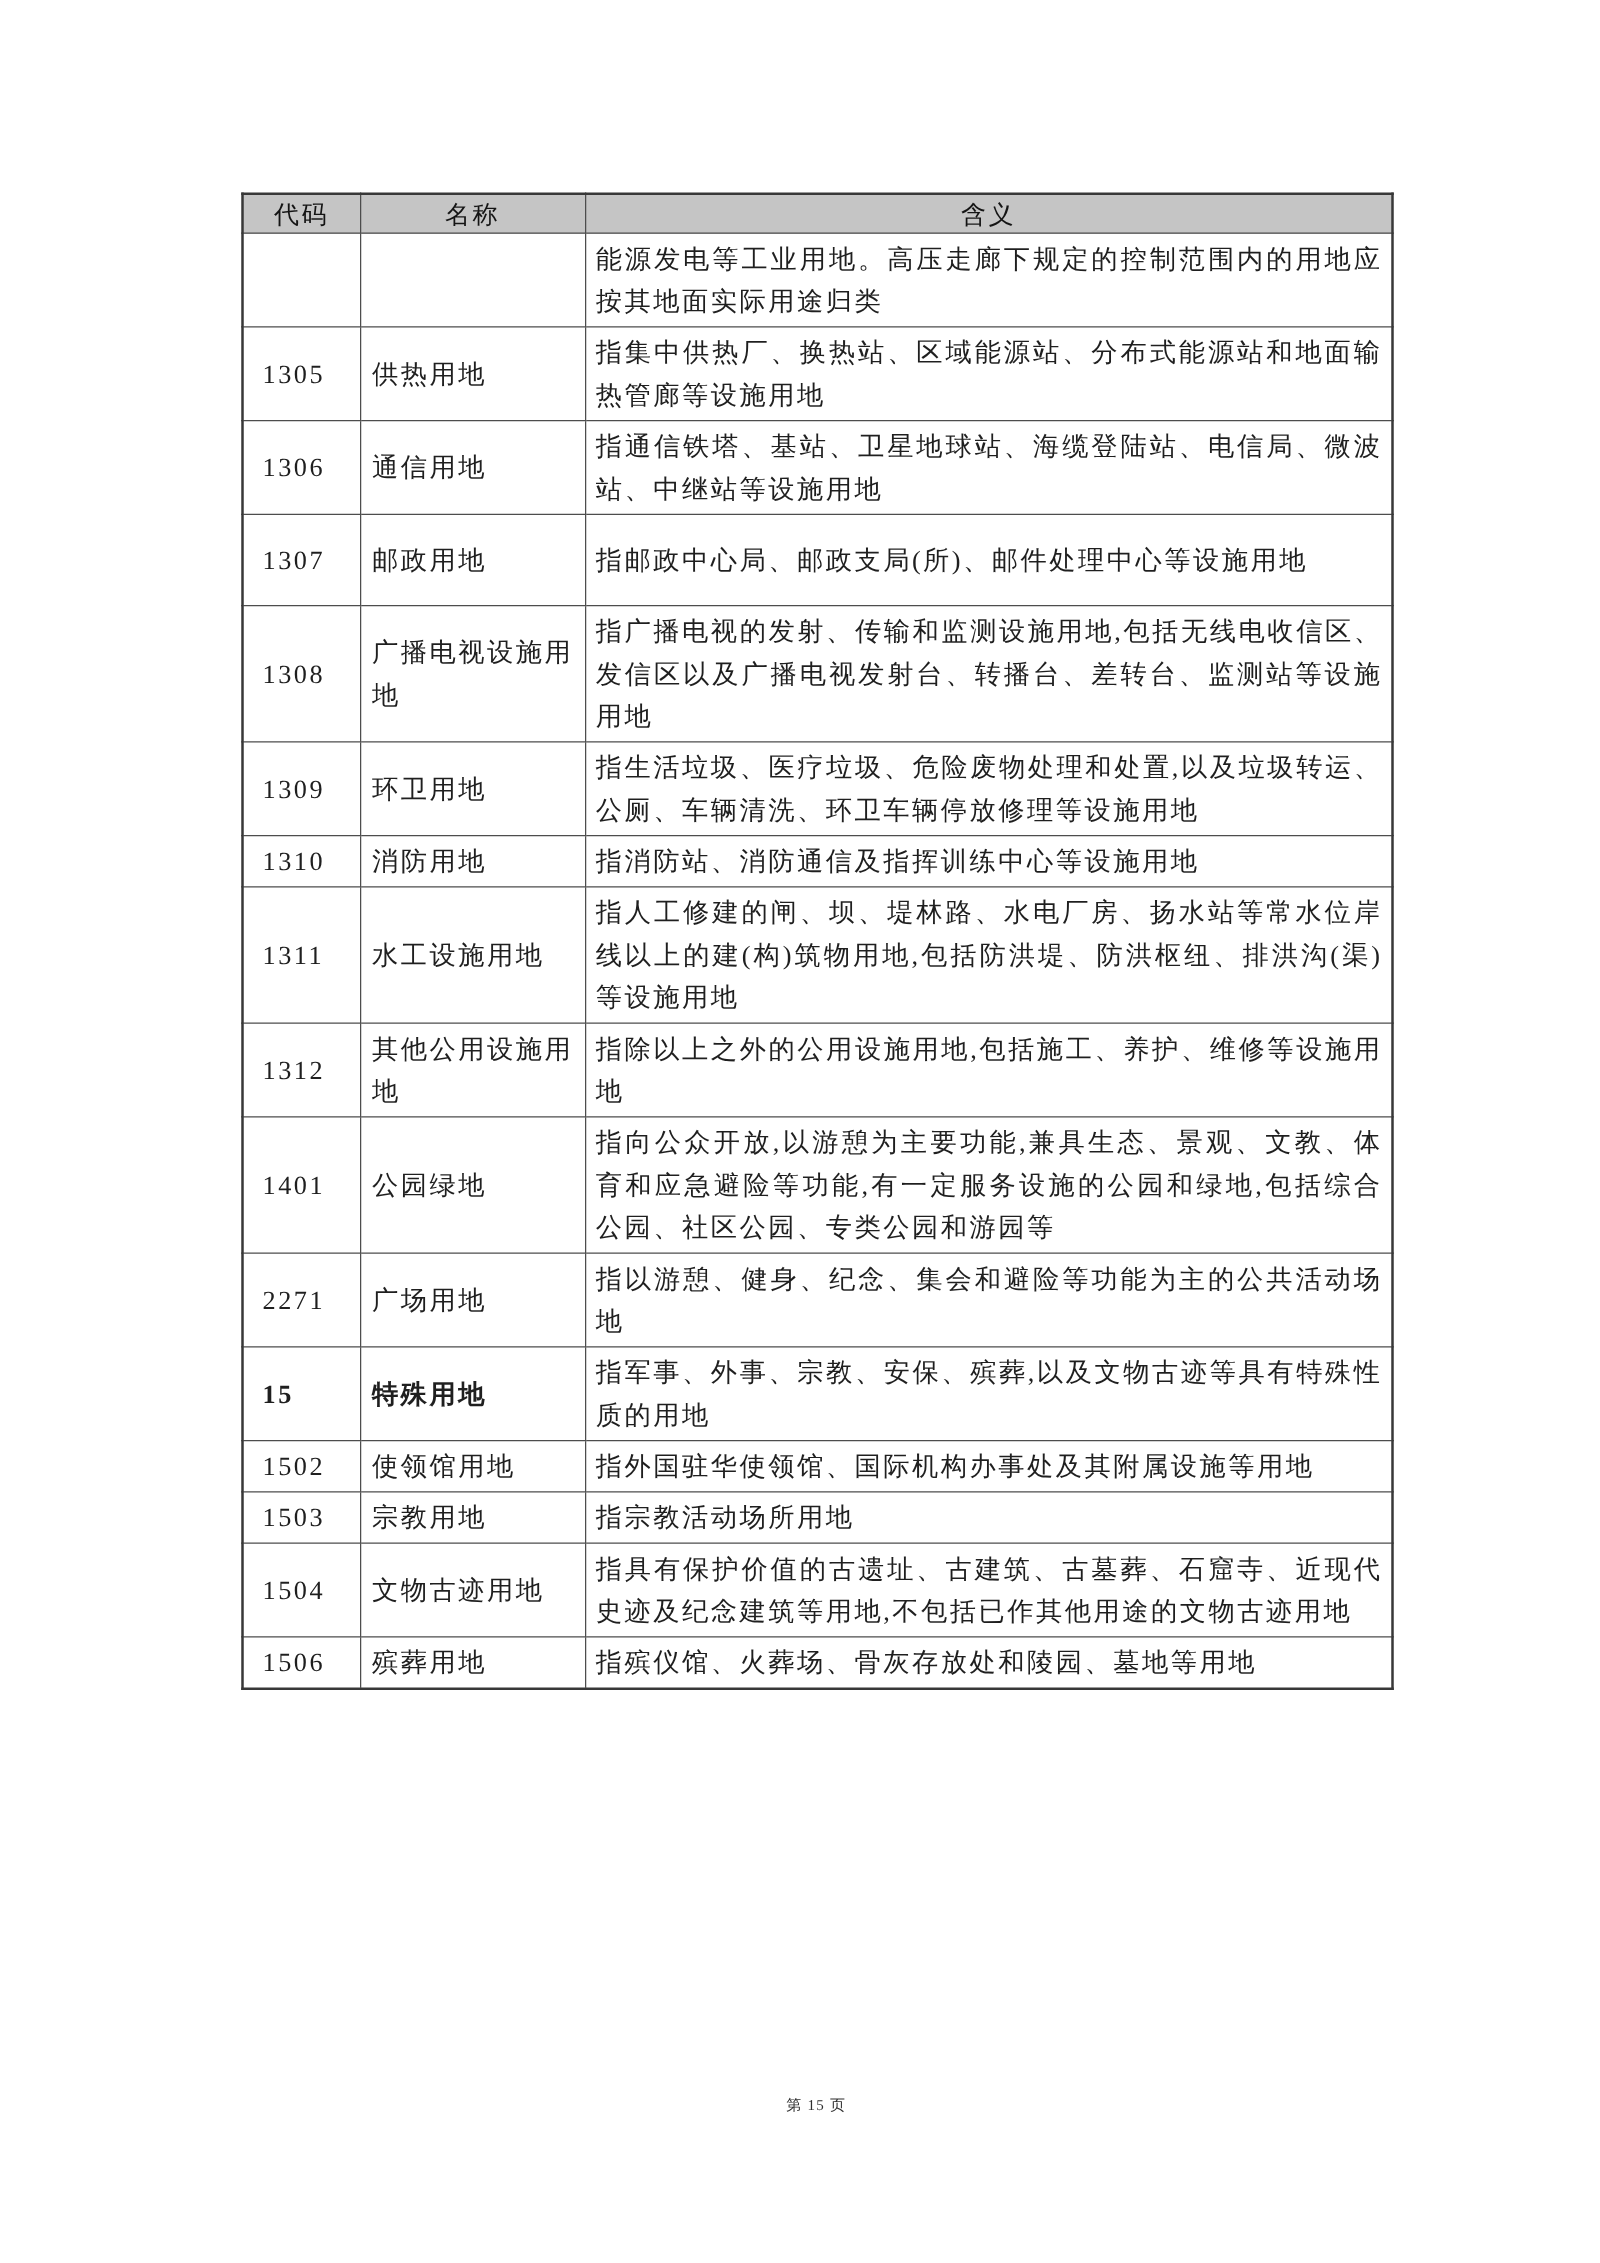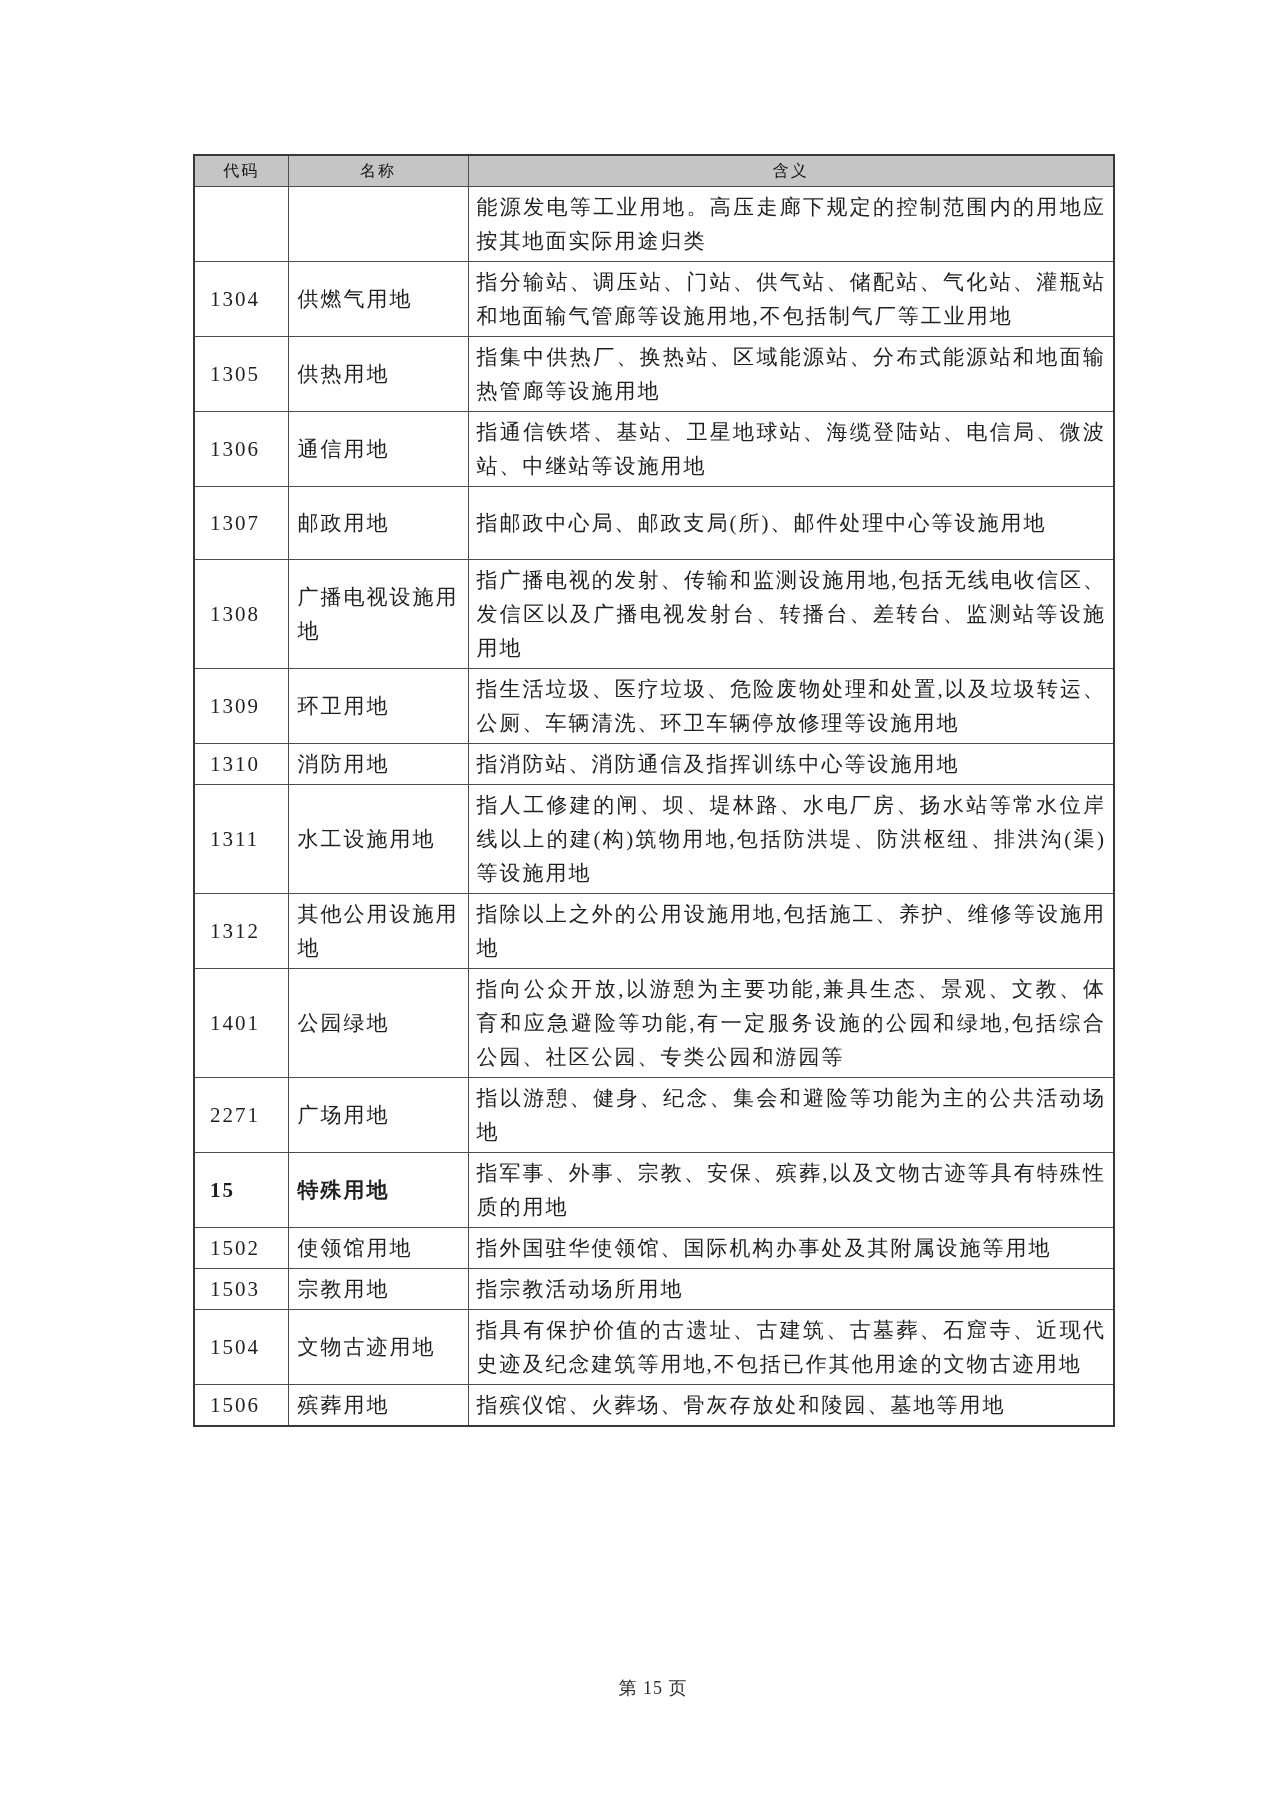--- a/index.html
+++ b/index.html
@@ -28,21 +28,21 @@
     table-layout: fixed;
     border: 2px solid #383838;
   }
   .doc-table th,
   .doc-table td {
     border: 1.5px solid #4d4d4d;
   }
   .doc-table thead th {
     background: var(--header-bg, #c5c5c5);
     font-weight: normal;
-    font-size: 16px;
+    font-size: 20px;
     letter-spacing: 2px;
     text-align: center;
     height: 30px;
     padding: 0;
     color: #141414;
   }
   .doc-table td {
     font-size: 21px;
     line-height: 34px;
     letter-spacing: 2px;
@@ -60,21 +60,21 @@
   tr.bold-row td.code-cell,
   tr.bold-row td.name-cell { font-weight: bold; }
   tr.pad-sm td { padding-top: 8px; padding-bottom: 8px; }
   tr.pad-lg td { padding-top: 19px; padding-bottom: 19px; }
   .page-footer {
     position: absolute;
     left: 193px;
     width: 920px;
     top: 1676px;
     text-align: center;
-    font-size: 18px;
+    font-size: 12px;
     letter-spacing: 1px;
     color: #2e2e2e;
   }
 </style>
 </head>
 <body>
 
 <div class="page">
 
   <table class="doc-table">
@@ -88,25 +88,20 @@
         <th>代码</th>
         <th>名称</th>
         <th>含义</th>
       </tr>
     </thead>
     <tbody>
         <tr class="pad-sm">
           <td class="code-cell"></td>
           <td class="name-cell"></td>
           <td class="meaning-cell">能源发电等工业用地。高压走廊下规定的控制范围内的用地应按其地面实际用途归类</td>
-        </tr>
-        <tr>
-          <td class="code-cell">1304</td>
-          <td class="name-cell">供燃气用地</td>
-          <td class="meaning-cell">指分输站、调压站、门站、供气站、储配站、气化站、灌瓶站和地面输气管廊等设施用地,不包括制气厂等工业用地</td>
         </tr>
         <tr>
           <td class="code-cell">1305</td>
           <td class="name-cell">供热用地</td>
           <td class="meaning-cell">指集中供热厂、换热站、区域能源站、分布式能源站和地面输热管廊等设施用地</td>
         </tr>
         <tr>
           <td class="code-cell">1306</td>
           <td class="name-cell">通信用地</td>
           <td class="meaning-cell">指通信铁塔、基站、卫星地球站、海缆登陆站、电信局、微波站、中继站等设施用地</td>

